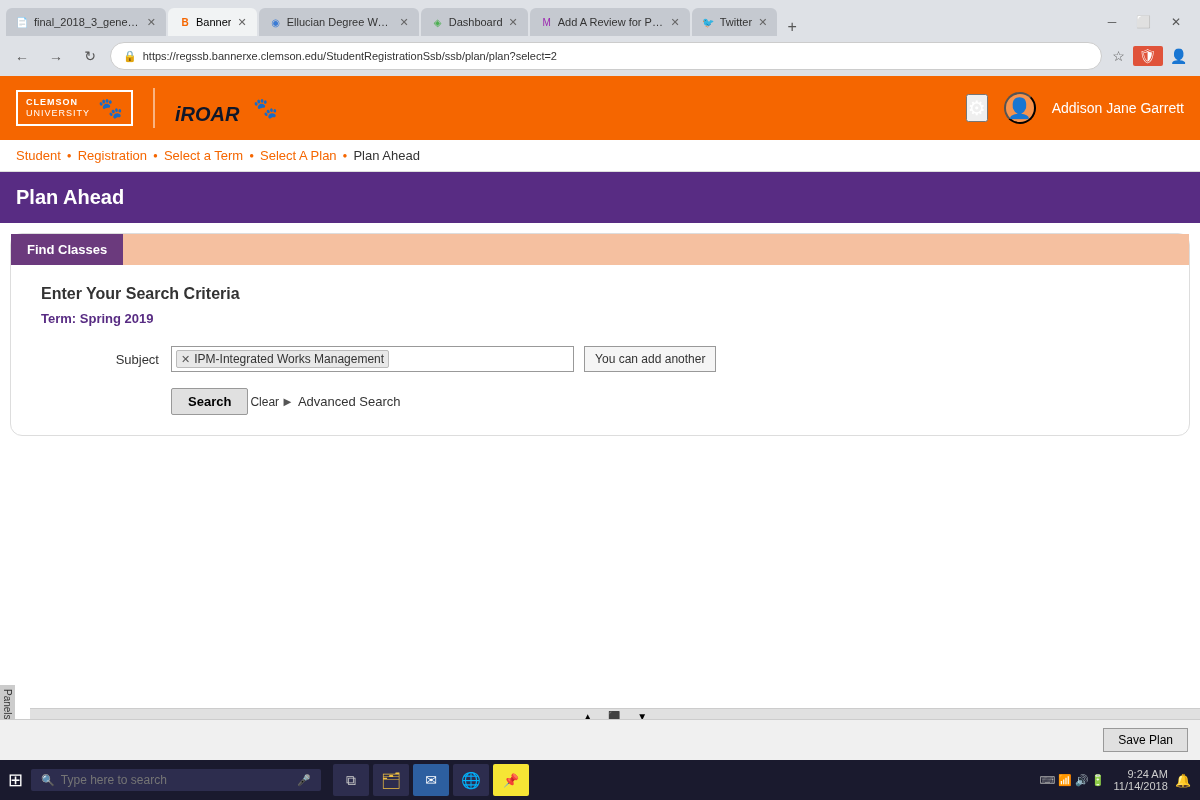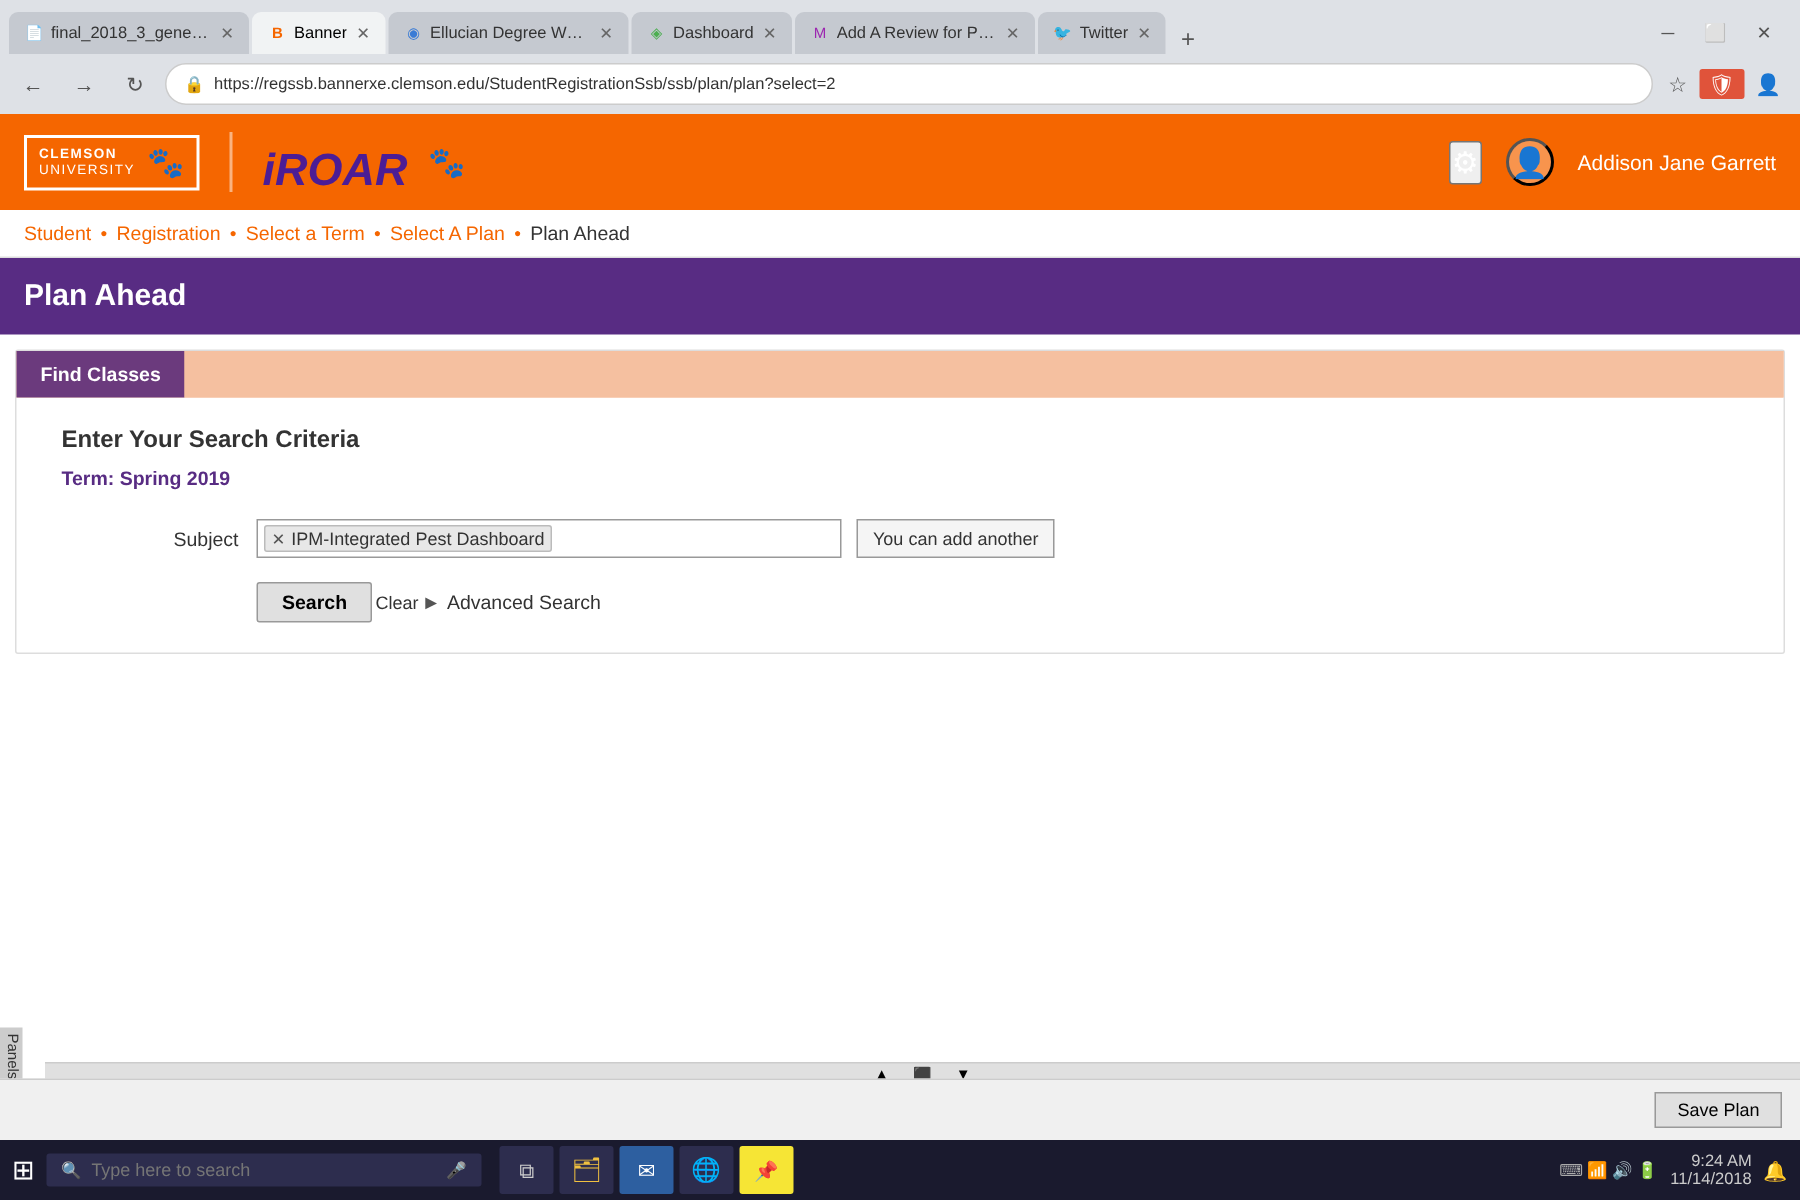--- a/index.html
+++ b/index.html
@@ -156,21 +156,21 @@
     <div class="logo-box">
       <div style="display:flex;align-items:center;border:2px solid white;padding:4px 8px;">
         <div style="margin-right:8px;">
           <div style="color:white;font-size:9px;letter-spacing:1px;font-weight:bold;line-height:1.2;">CLEMSON</div>
           <div style="color:white;font-size:9px;letter-spacing:1px;line-height:1.2;">UNIVERSITY</div>
         </div>
         <span style="color:white;font-size:20px;">🐾</span>
       </div>
     </div>
     <div style="height:40px;width:2px;background:rgba(255,255,255,0.5);margin:0 8px;"></div>
-    <span style="color:#4c1d95;font-size:30px;font-weight:bold;font-style:italic;margin-top:12px;">iROAR</span>
+    <span style="color:#0f172a;font-size:20px;font-weight:bold;font-style:italic;margin-top:12px;">iROAR</span>
     <span style="color:white;font-size:20px;margin-left:2px;">🐾</span>
   </div>
   <div class="header-actions">
     <button class="gear-icon-btn">⚙</button>
     <button class="user-icon-btn">👤</button>
     <span class="user-name">Addison Jane Garrett</span>
   </div>
 </div>
 
 <div class="breadcrumb">
@@ -182,36 +182,36 @@
   <span class="separator">●</span>
   <a href="#">Select A Plan</a>
   <span class="separator">●</span>
   <span class="current">Plan Ahead</span>
 </div>
 
 <div class="page-title-bar">
   <h1>Plan Ahead</h1>
 </div>
 
-<div class="main-content" style="margin:10px;margin-bottom:80px;">
+<div class="main-content" style="margin:10px;margin-bottom:80px;border-radius:12px;">
   <div class="tab-bar">
     <div class="find-classes-tab">Find Classes</div>
     <div style="flex:1;background:#f5c0a0;"></div>
   </div>
 
   <div class="search-area">
     <div class="search-title">Enter Your Search Criteria</div>
     <div class="term-label">Term: Spring 2019</div>
 
     <div class="form-row">
       <label class="form-label">Subject</label>
       <div class="subject-input-wrap">
         <div class="subject-tag">
           <span class="remove">✕</span>
-          <span>IPM-Integrated Pest Dashboard</span>
+          <span>IPM-Integrated Works Management</span>
         </div>
         <input type="text" class="subject-text-input" value="" style="">
       </div>
       <button class="add-another-btn">You can add another</button>
     </div>
 
 
     <div class="button-row">
       <button class="search-btn">Search</button>
       <button class="clear-link">Clear</button>

